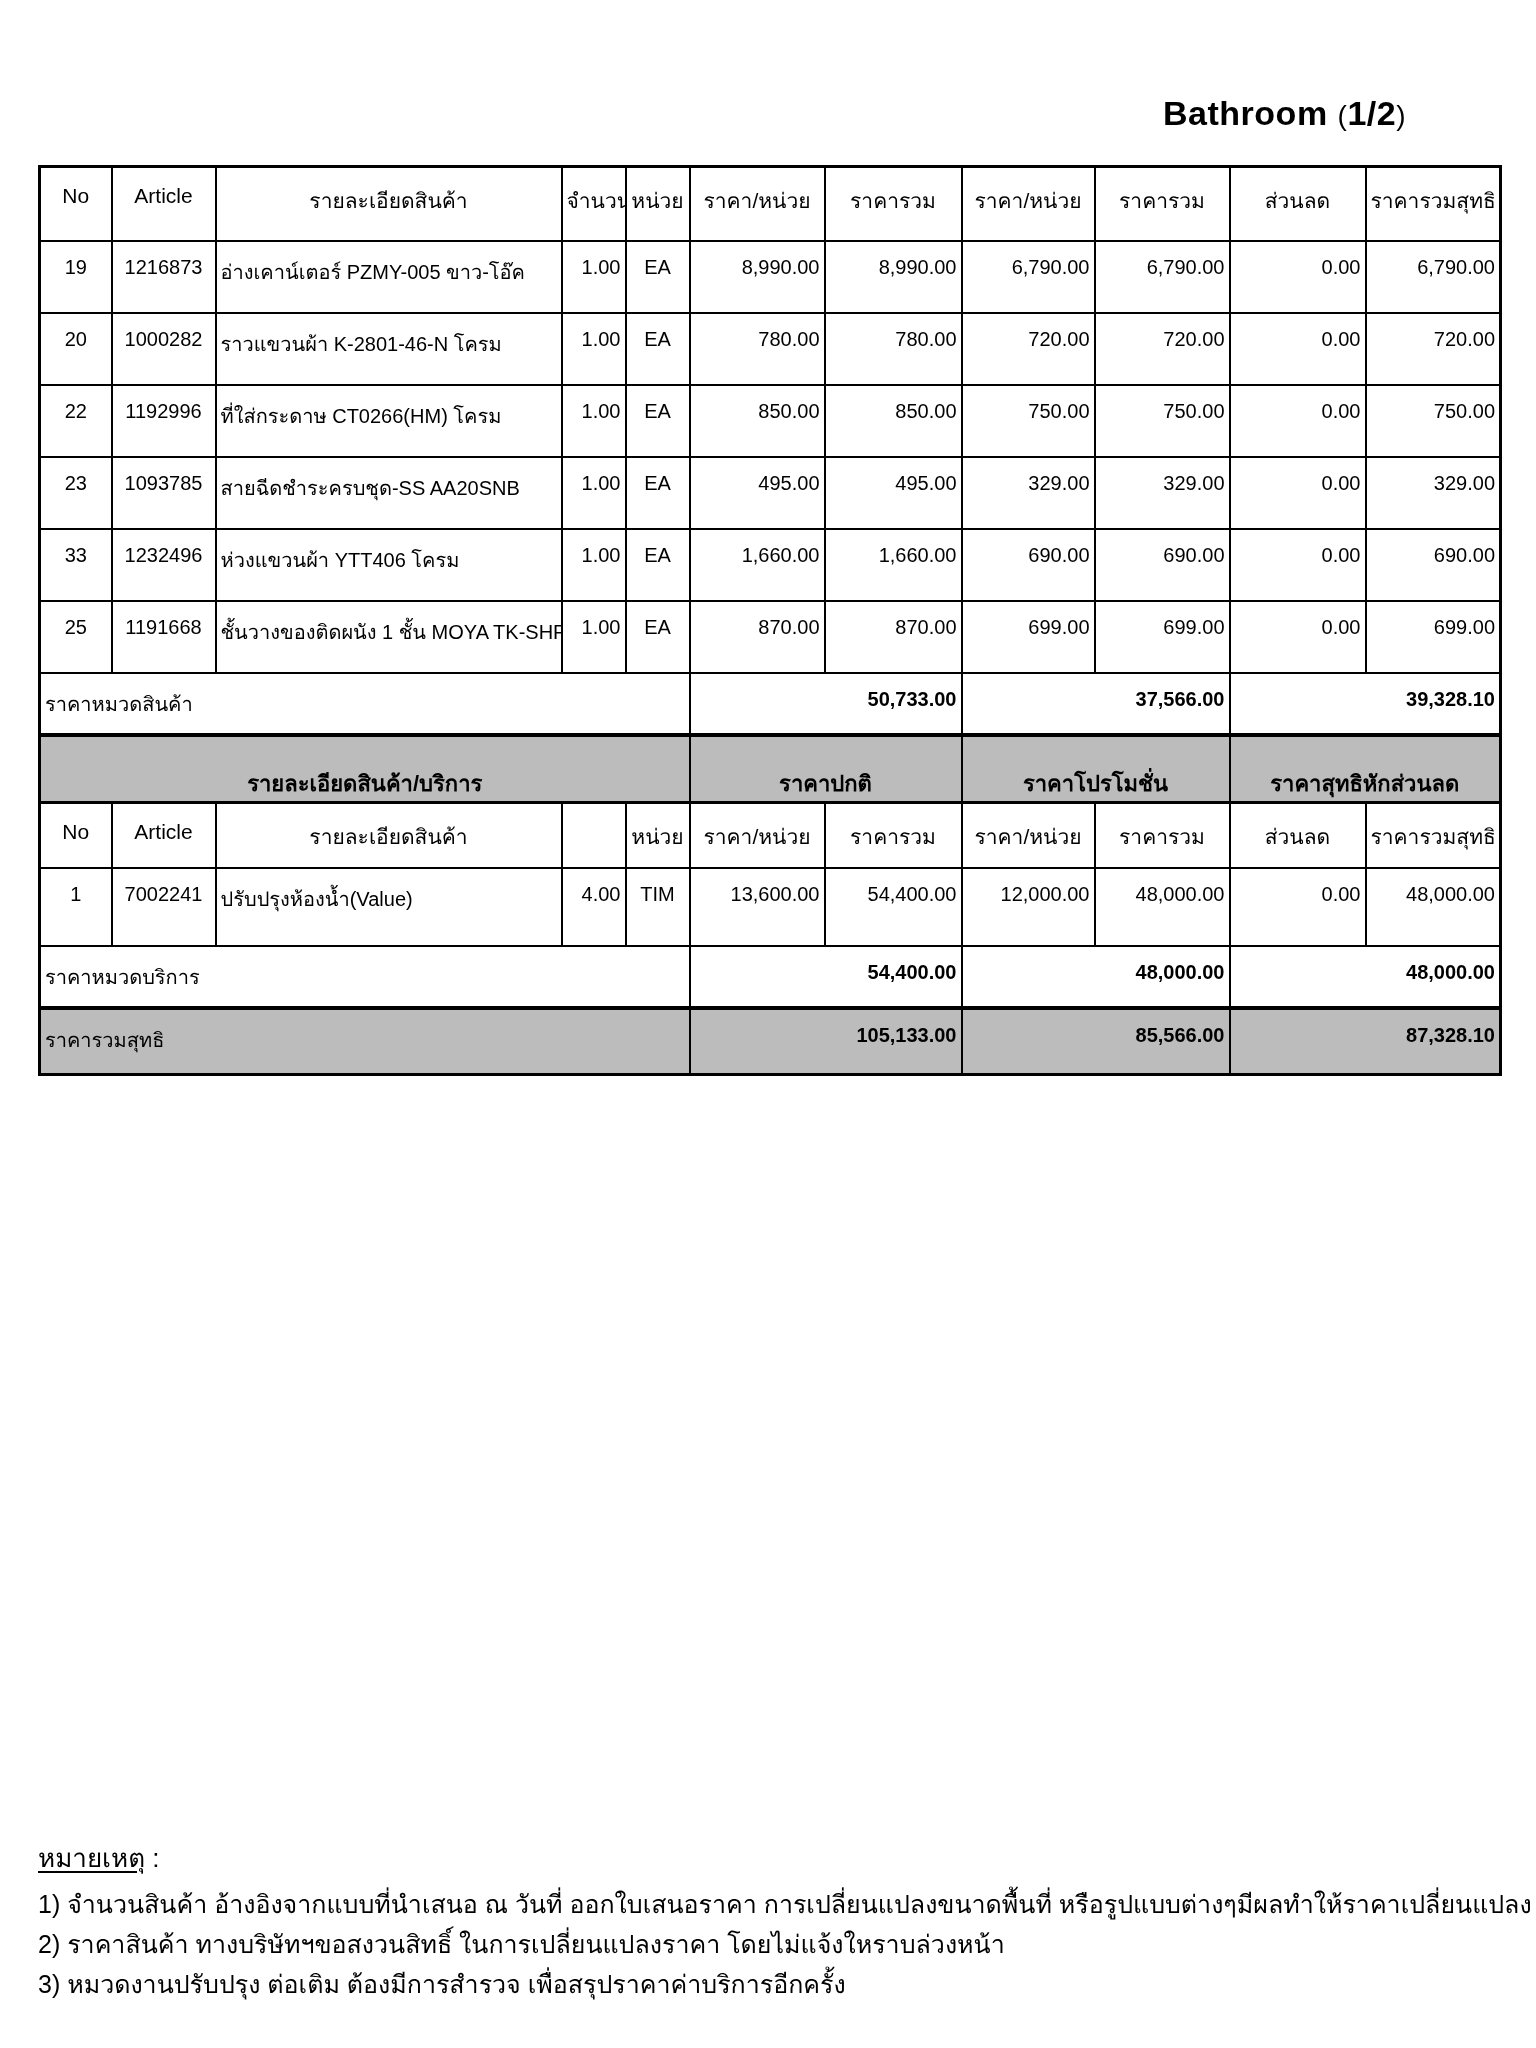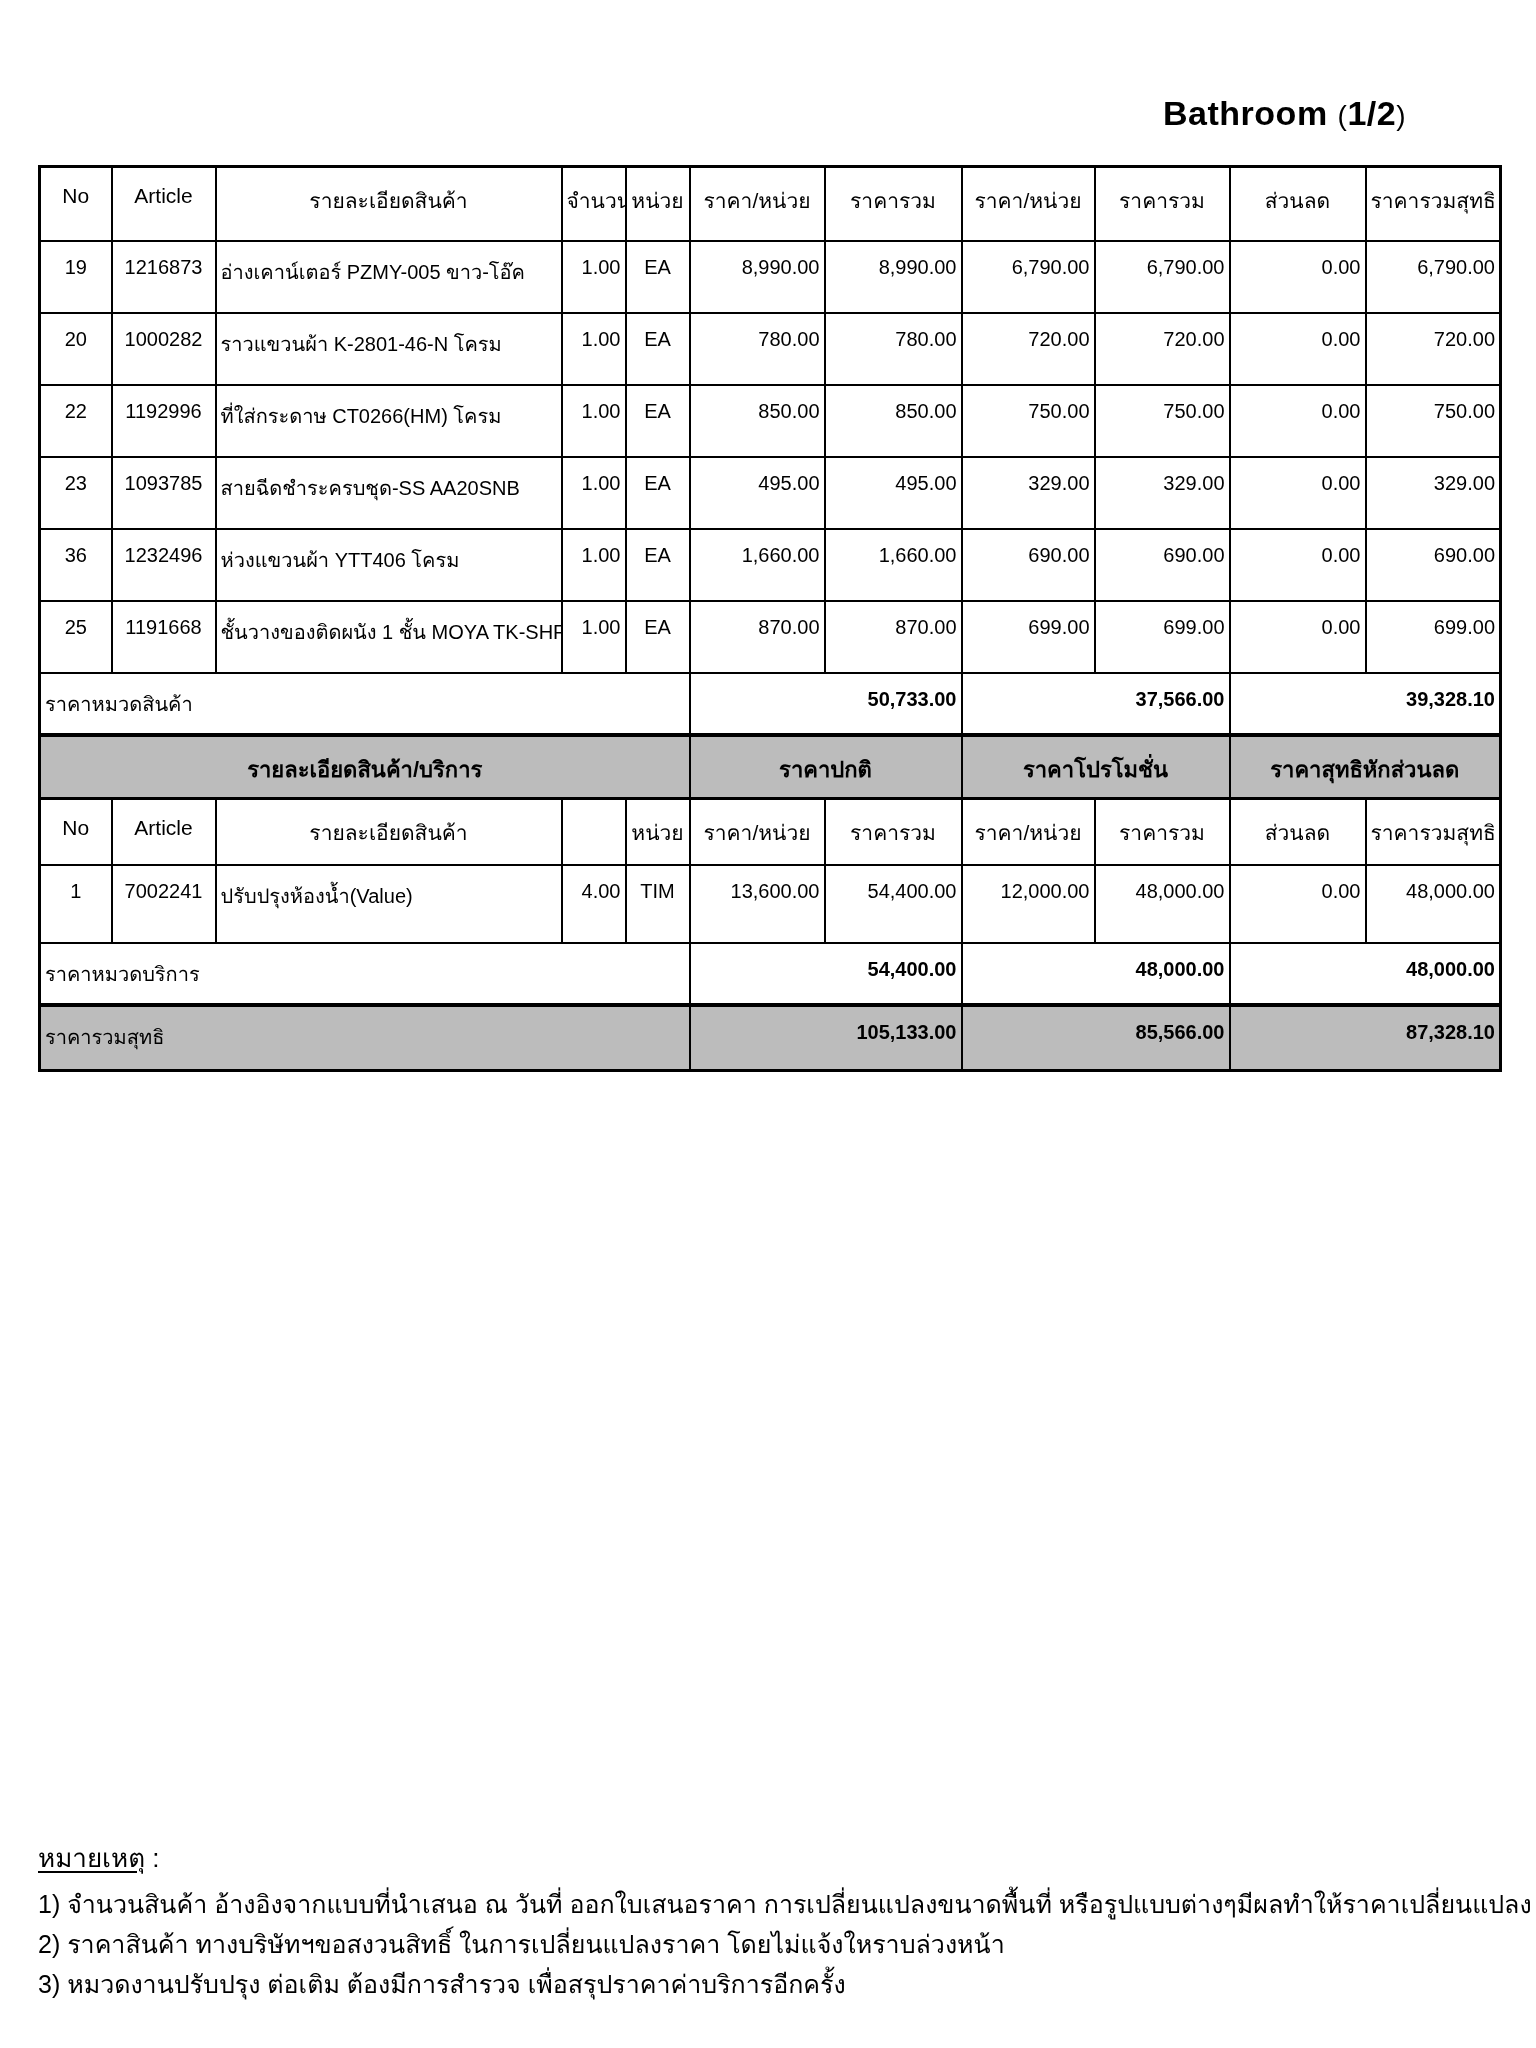--- a/index.html
+++ b/index.html
@@ -38,21 +38,21 @@
   .c-desc{text-align:left;padding:5px 4px 0 6px;font-size:19px;}
   .c-qty{text-align:right;padding-right:8px;}
   .num{text-align:right;padding-right:8px;border-radius:17px;}
   tr.subtotal td, tr.svcsub td{height:62px;}
   .sum-label{text-align:left;font-size:21px;padding-top:15px;}
   .sum-val{text-align:right;font-weight:bold;font-size:21px;padding-right:8px;padding-top:15px;}
   tr.band td{
     height:64px;background:#bcbcbc;
     font-weight:bold;font-size:22px;text-align:center;
     border-top:4px solid #000;border-bottom:3px solid #000;
-    padding-top:15px;
+    padding-top:29px;
   }
   tr.grand td{
     height:66px;background:#bcbcbc;border-top:4px solid #000;
   }
   .notes{position:absolute;left:38px;top:1838px;font-size:25px;line-height:40px;}
   .notes-heading{margin-bottom:6px;font-size:26px;}
   .u{text-decoration:underline;text-underline-offset:4px;}
   .note-line{white-space:nowrap;}
 </style>
 </head>
@@ -139,21 +139,21 @@
         <td class="c-qty">1.00</td>
         <td class="c-unit">EA</td>
         <td class="num">495.00</td>
         <td class="num">495.00</td>
         <td class="num">329.00</td>
         <td class="num">329.00</td>
         <td class="num">0.00</td>
         <td class="num">329.00</td>
       </tr>
       <tr class="prod">
-        <td class="c-no">36</td>
+        <td class="c-no">33</td>
         <td class="c-article">1232496</td>
         <td class="c-desc">ห่วงแขวนผ้า YTT406  โครม</td>
         <td class="c-qty">1.00</td>
         <td class="c-unit">EA</td>
         <td class="num">1,660.00</td>
         <td class="num">1,660.00</td>
         <td class="num">690.00</td>
         <td class="num">690.00</td>
         <td class="num">0.00</td>
         <td class="num">690.00</td>

